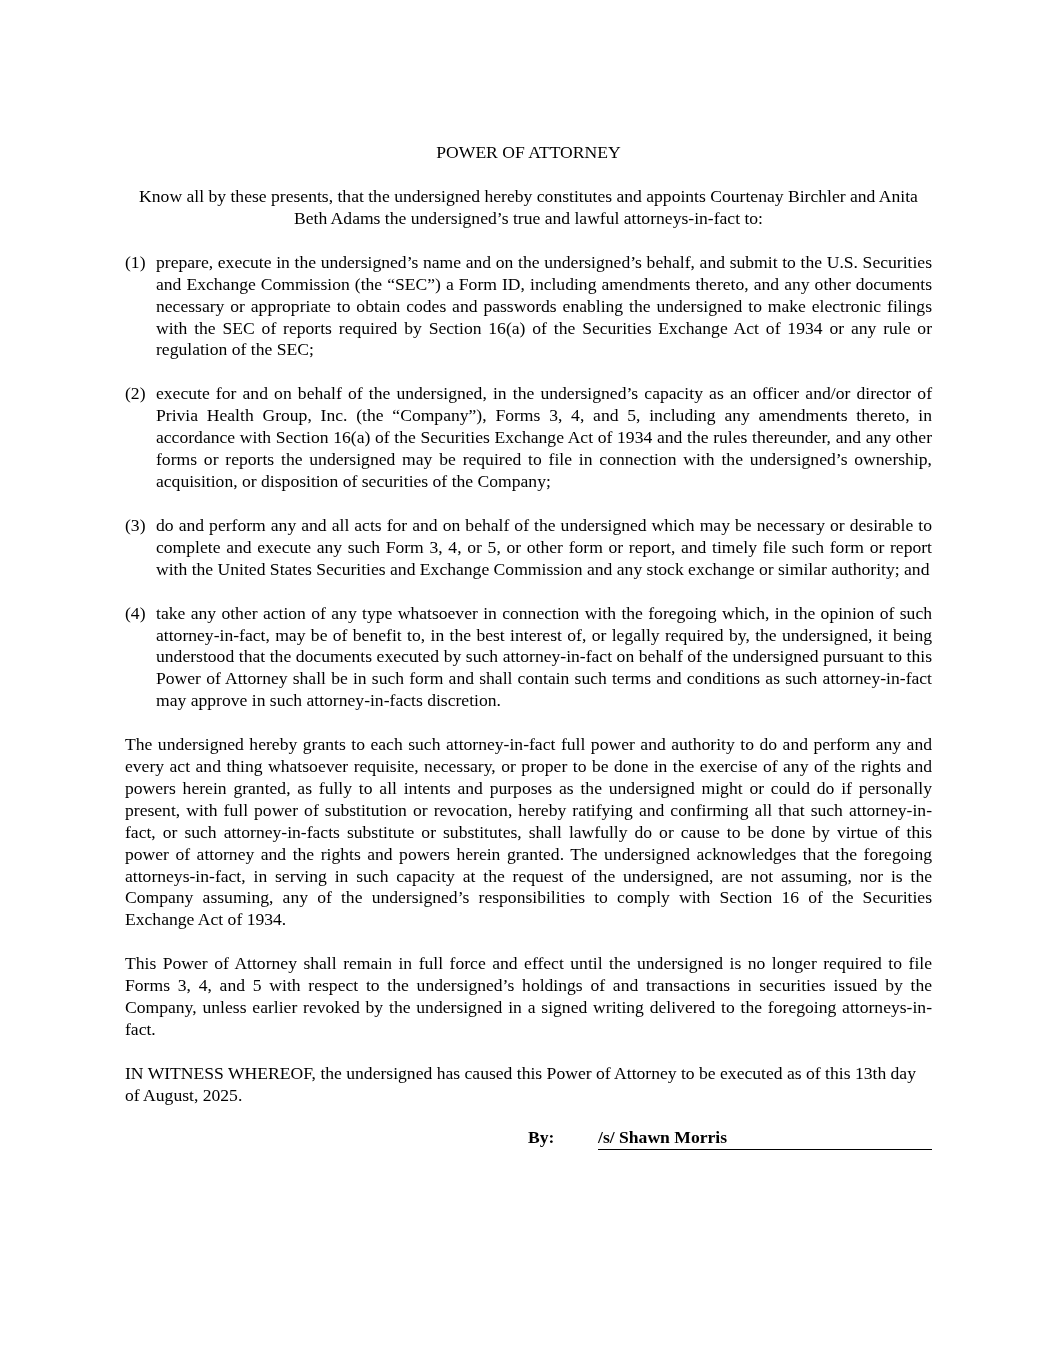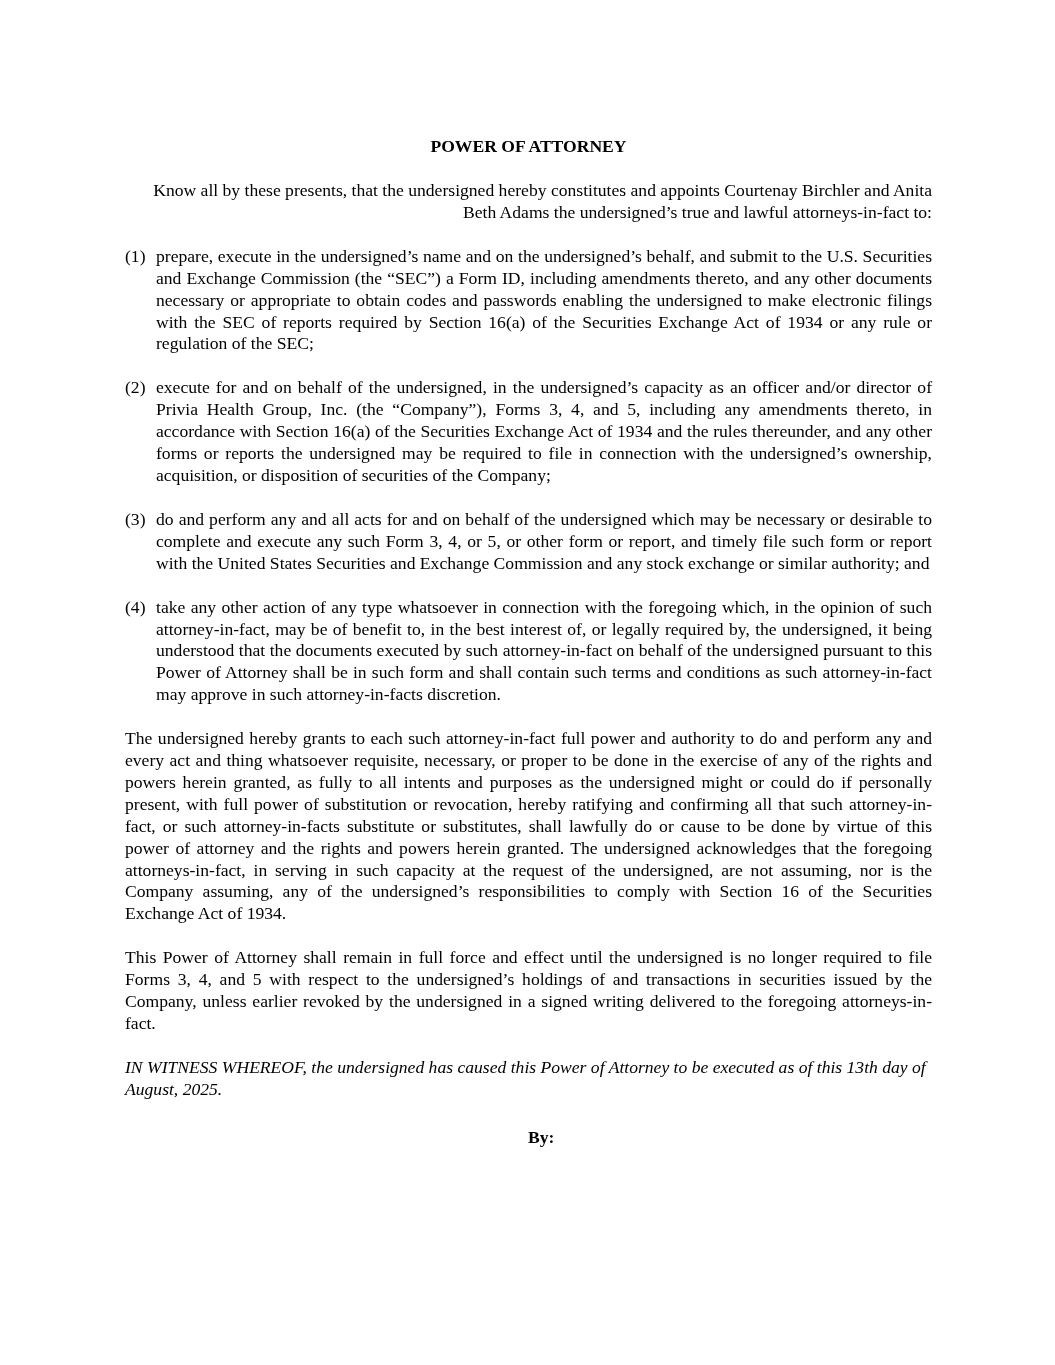--- a/index.html
+++ b/index.html
@@ -14,41 +14,41 @@
     overflow: hidden;
   }
   .page {
     position: absolute;
     left: 125px;
     top: 126px;
     width: 807px;
   }
   .title {
     text-align: center;
-    font-weight: bold;
-    margin: 10px 0 22px 0;
+    font-weight: normal;
+    margin: 16px 0 22px 0;
     height: 22px;
   }
   p {
     margin: 0 0 22px 0;
     text-align: justify;
   }
-  .intro { text-align: right; }
+  .intro { text-align: center; }
   .item {
     position: relative;
     padding-left: 31px;
     margin: 0 0 22px 0;
     text-align: justify;
   }
   .item .num {
     position: absolute;
     left: 0;
     top: 0;
   }
-  .witness { text-align: left; font-style: italic; }
+  .witness { text-align: left; }
   .sig {
     position: absolute;
     left: 528px;
     top: 1127px;
     width: 404px;
   }
   .sig-row { display: flex; height: 23px; font-weight: bold; }
   .sig-label { width: 70px; }
   .sig-value { flex: 1; }
   .sig-line { border-bottom: 1.5px solid #000; line-height: 21px; }
@@ -79,14 +79,15 @@
   </div>
 
   <p>The undersigned hereby grants to each such attorney-in-fact full power and authority to do and perform any and every act and thing whatsoever requisite, necessary, or proper to be done in the exercise of any of the rights and powers herein granted, as fully to all intents and purposes as the undersigned might or could do if personally present, with full power of substitution or revocation, hereby ratifying and confirming all that such attorney-in-fact, or such attorney-in-facts substitute or substitutes, shall lawfully do or cause to be done by virtue of this power of attorney and the rights and powers herein granted. The undersigned acknowledges that the foregoing attorneys-in-fact, in serving in such capacity at the request of the undersigned, are not assuming, nor is the Company assuming, any of the undersigned’s responsibilities to comply with Section 16 of the Securities Exchange Act of 1934.</p>
   <p>This Power of Attorney shall remain in full force and effect until the undersigned is no longer required to file Forms 3, 4, and 5 with respect to the undersigned’s holdings of and transactions in securities issued by the Company, unless earlier revoked by the undersigned in a signed writing delivered to the foregoing attorneys-in-fact.</p>
   <p class="witness">IN WITNESS WHEREOF, the undersigned has caused this Power of Attorney to be executed as of this 13th day of August, 2025.</p>
 </div>
 
 <div class="sig">
   <div class="sig-row">
     <span class="sig-label">By:</span>
+    <span class="sig-value sig-line">/s/ Shawn Morris</span>
   </div>
 </div>
 
 </body></html>

